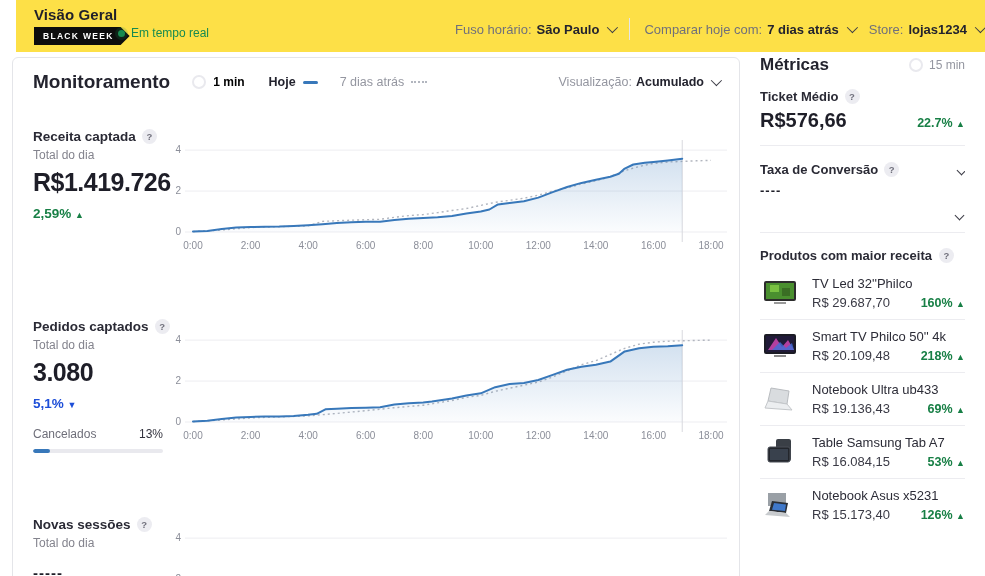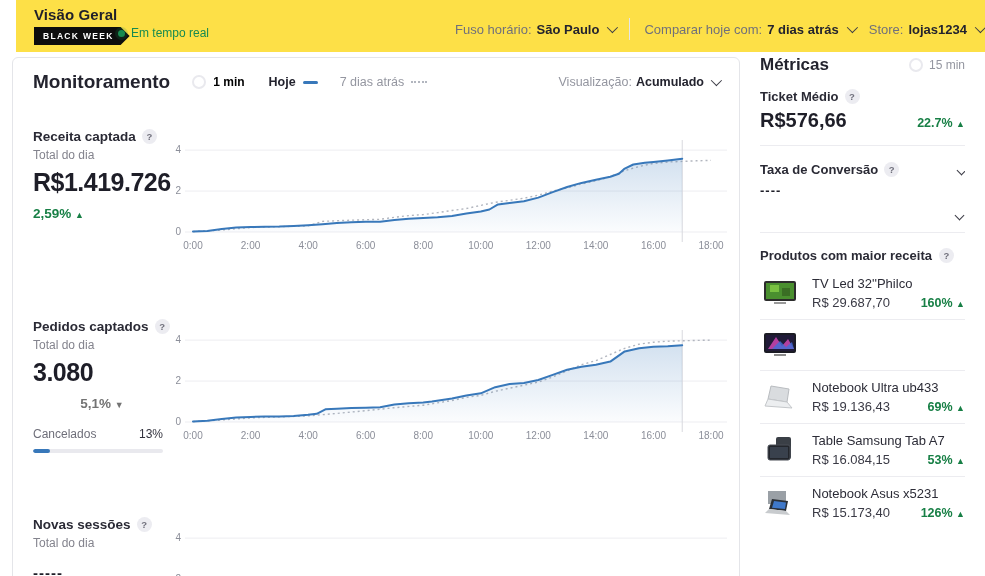--- a/index.html
+++ b/index.html
@@ -45,21 +45,21 @@
   .panel-info { width:158px; padding:8px 0 0 20px; flex:none; }
   .p-title-row { display:flex; align-items:center; gap:6px; }
   .p-title { font-size:13.5px; font-weight:700; color:#2a2a35; }
   .help { width:15px; height:15px; border-radius:50%; background:#ececf1; color:#70707c;
     font-size:9.5px; font-weight:700; display:flex; align-items:center; justify-content:center; flex:none; }
   .p-sub { font-size:12px; color:#83838d; margin-top:4px; }
   .p-value { font-size:25px; font-weight:700; color:#1e1e28; letter-spacing:-.5px; margin-top:6px; }
   .p-value.dashes { font-size:15px; letter-spacing:1px; margin-top:14px; }
   .p-delta { font-size:13.5px; font-weight:700; margin-top:9px; }
   .p-delta.up { color:#177f45; }
-  .p-delta.down { color:#737373;text-align:center; }
+  .p-delta.down { color:#1d4ed8; }
   .p-delta .arr { font-size:9px; }
   .cancel-row { display:flex; justify-content:space-between; width:130px; margin-top:16px;
     font-size:12px; color:#6e6e79; }
   .cancel-row b { color:#33333e; font-weight:400; }
   .pbar { width:130px; height:4px; border-radius:2px; background:#e9e9ee; margin-top:8px; overflow:hidden; }
   .pbar-fill { height:100%; border-radius:2px; background:#3878ba; }
 
   .panel-chart { flex:1; padding-right:6px; }
   .chart-svg { display:block; margin-top:10px; }
   .panel-1 { min-height:170px; }
@@ -343,20 +343,27 @@
       <div class="prod-row">
         <div class="prod-thumb">
           <svg width="36" height="30" viewBox="0 0 36 30">
             <rect x="2" y="3" width="32" height="20" rx="2" fill="#1b1b24"></rect>
             <rect x="4" y="5" width="28" height="16" fill="#201a38"></rect>
             <polygon points="6,19 14,7 20,16 26,9 32,19" fill="#b33fa0"></polygon>
             <polygon points="10,19 18,11 24,17 30,12 32,19" fill="#3f6fd9" opacity=".8"></polygon>
             <rect x="12" y="24" width="12" height="2" fill="#8a8a8a"></rect>
           </svg>
         </div>
+        <div class="prod-body">
+          <div class="prod-name">Smart TV Philco 50'' 4k</div>
+          <div class="prod-sub">
+            <span class="prod-price">R$ 20.109,48</span>
+            <span class="prod-delta">218% <span class="arr">▲</span></span>
+          </div>
+        </div>
       </div>
       <div class="prod-row">
         <div class="prod-thumb">
           <svg width="36" height="30" viewBox="0 0 36 30">
             <polygon points="9,4 27,7 25,20 6,17" fill="#d9dcdf" stroke="#b9bcc0" stroke-width="1"></polygon>
             <polygon points="6,17 25,20 30,26 3,24" fill="#eceef0" stroke="#c4c7ca" stroke-width="1"></polygon>
           </svg>
         </div>
         <div class="prod-body">
           <div class="prod-name">Notebook Ultra ub433</div>

